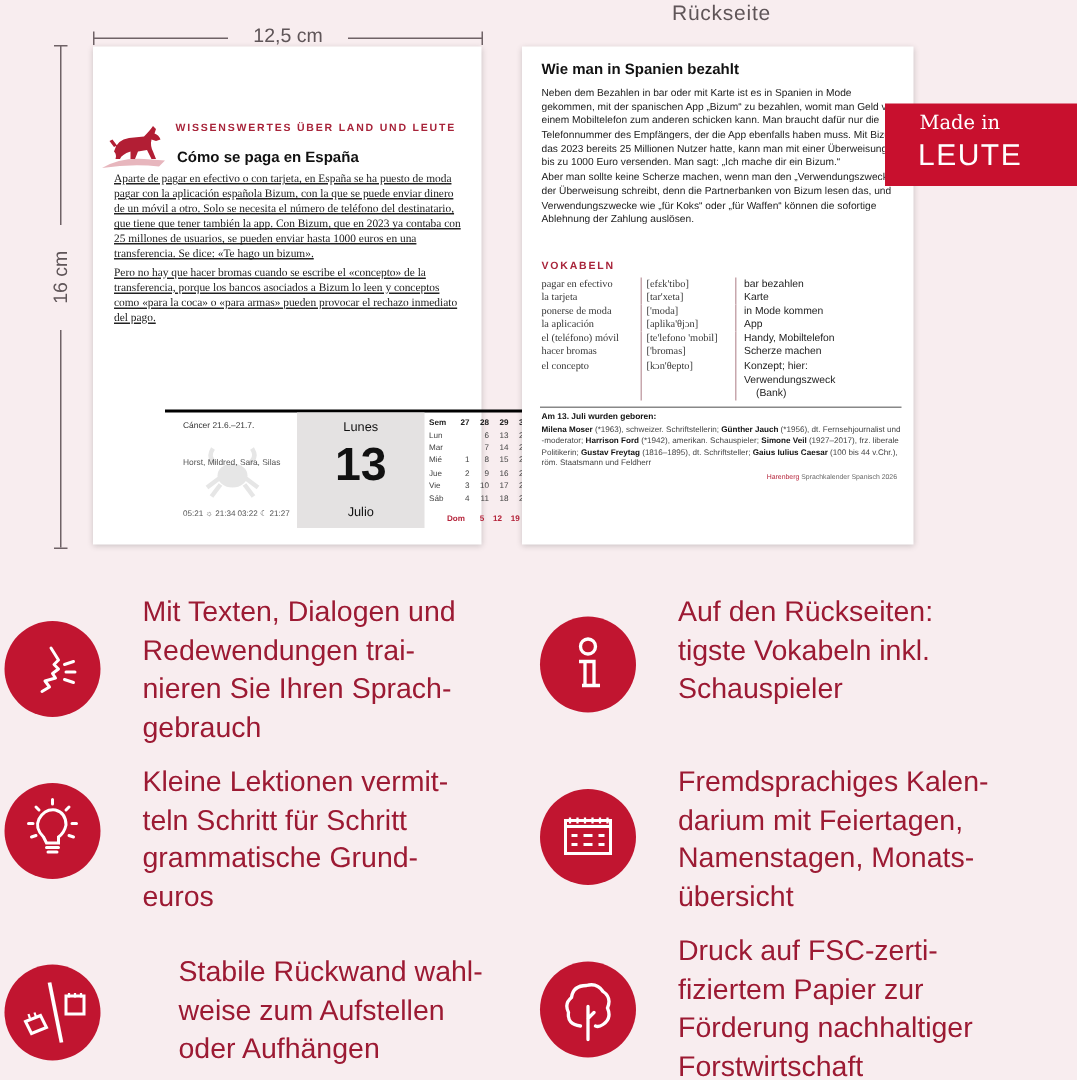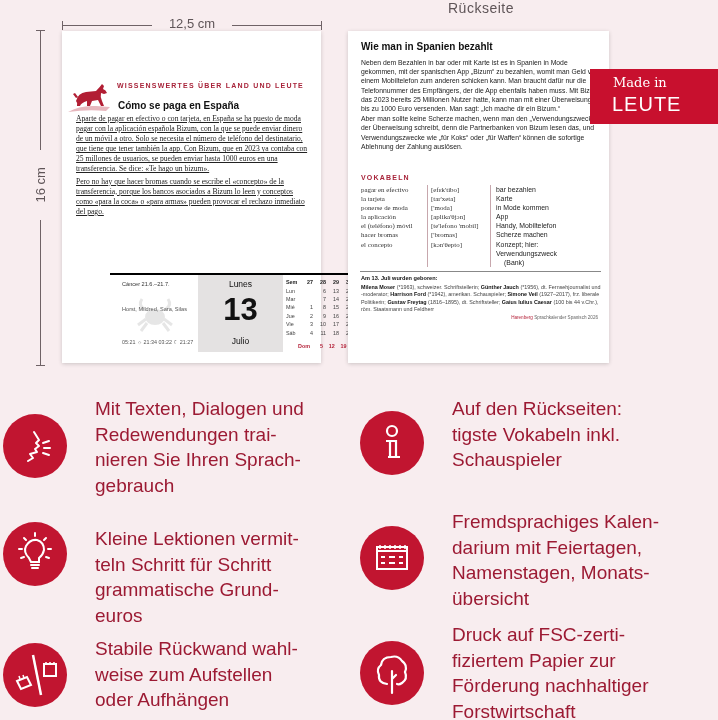--- a/index.html
+++ b/index.html
@@ -289,21 +289,21 @@
   </div>
 </div>
 
 <div class="feature f3" style="top:0;left:0;">
   <div class="icon" style="top:522px;">
     <svg viewBox="0 0 64 64">
         <path d="M26 36 Q20 30 23 24 Q27 17 34 18 Q41 20 41 28 Q40 33 36 36 L36 40 L28 40 Z" stroke="#fff" stroke-width="2" fill="none"></path>
         <path d="M28 43 L36 43 M29 46 L35 46 M32 11 L32 14 M21 16 L23 18 M43 16 L41 18 M16 27 L19 27 M45 27 L48 27 M18 36 L21 35 M46 36 L43 35" stroke="#fff" stroke-width="2" stroke-linecap="round"></path>
       </svg>
   </div>
-  <div class="text" style="top:509px;margin-top:17px;">
+  <div class="text" style="top:509px;">
     <div>Kleine Lektionen vermit-</div>
       <div>teln Schritt für Schritt</div>
       <div>grammatische Grund-</div>
       <div>euros</div>
   </div>
 </div>
 
 <div class="feature f4" style="top:0;left:0;">
   <div class="icon" style="top:526px;">
     <svg viewBox="0 0 64 64">
@@ -324,21 +324,21 @@
 <div class="feature f5" style="top:0;left:0;">
   <div class="icon" style="top:643px;">
     <svg viewBox="0 0 64 64">
         <path d="M30 12 L38 52" stroke="#fff" stroke-width="2.5"></path>
         <rect x="41" y="21" width="12" height="12" stroke="#fff" stroke-width="2" fill="none"></rect>
         <path d="M43 19 L43 22 M47 19 L47 22 M51 19 L51 22" stroke="#fff" stroke-width="1.5"></path>
         <path d="M14 38 L24 34 L28 42 L18 46 Z" stroke="#fff" stroke-width="2" fill="none"></path>
         <path d="M17 36 L16 33 M21 35 L20 32" stroke="#fff" stroke-width="1.5"></path>
       </svg>
   </div>
-  <div class="text" style="top:636px;">
+  <div class="text" style="top:636px;margin-left:24px;">
     <div>Stabile Rückwand wahl-</div>
       <div>weise zum Aufstellen</div>
       <div>oder Aufhängen</div>
   </div>
 </div>
 
 <div class="feature f6" style="top:0;left:0;">
   <div class="icon" style="top:641px;">
     <svg viewBox="0 0 64 64">
         <path d="M32 52 L32 30 M32 38 L36 34" stroke="#fff" stroke-width="2.2" fill="none" stroke-linecap="round"></path>

